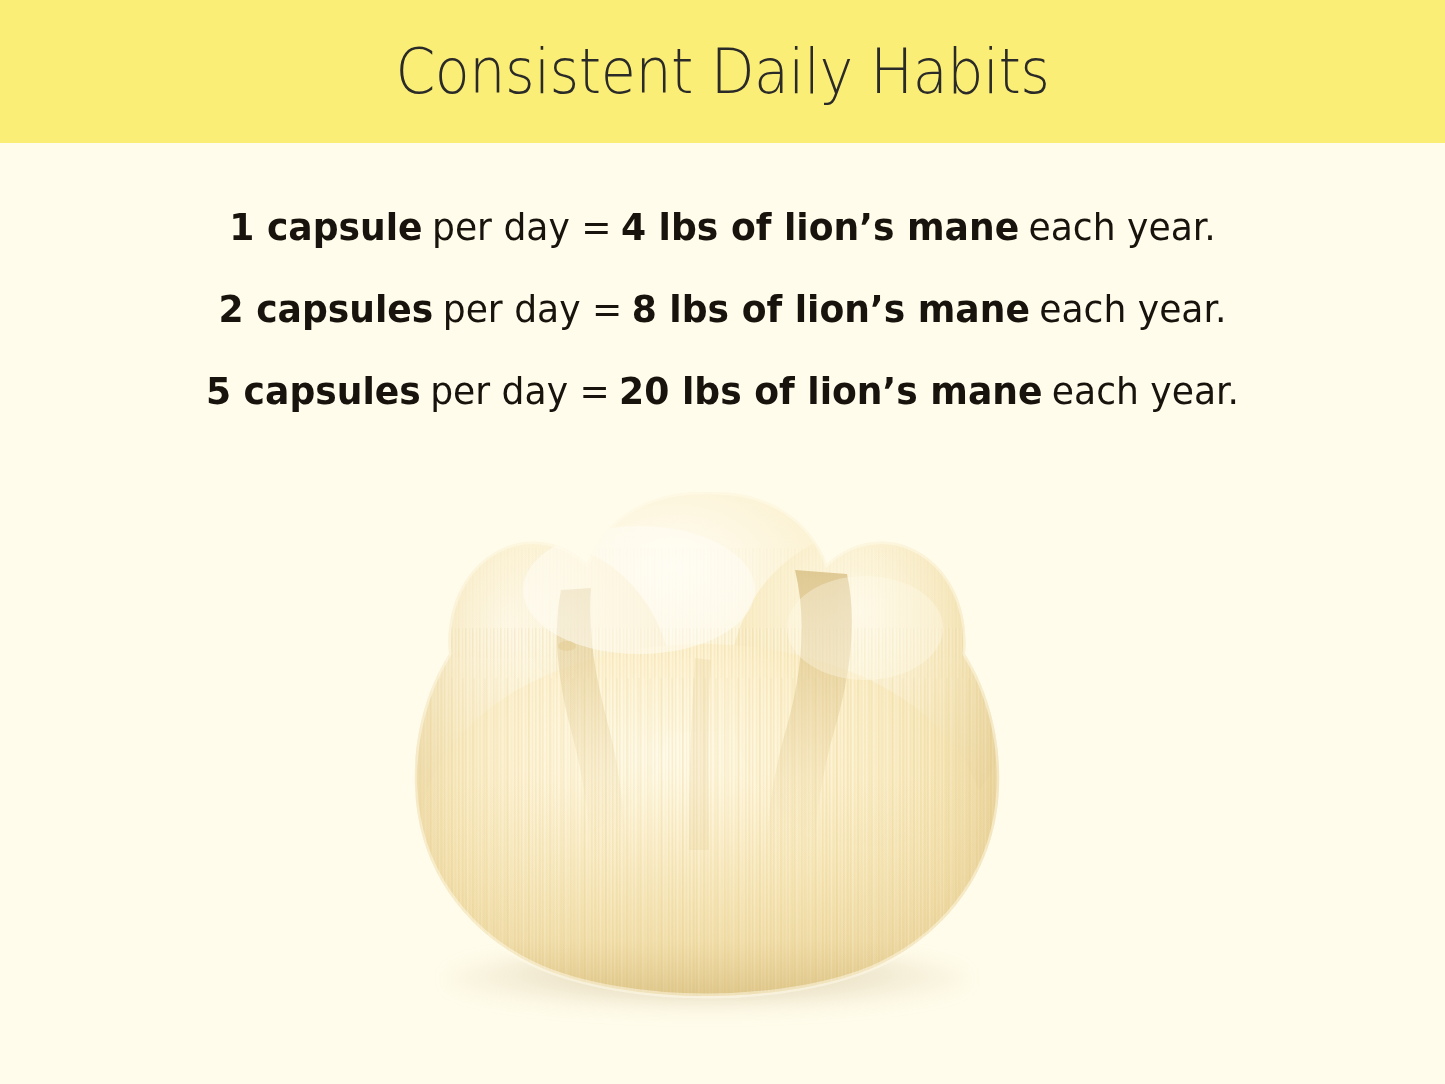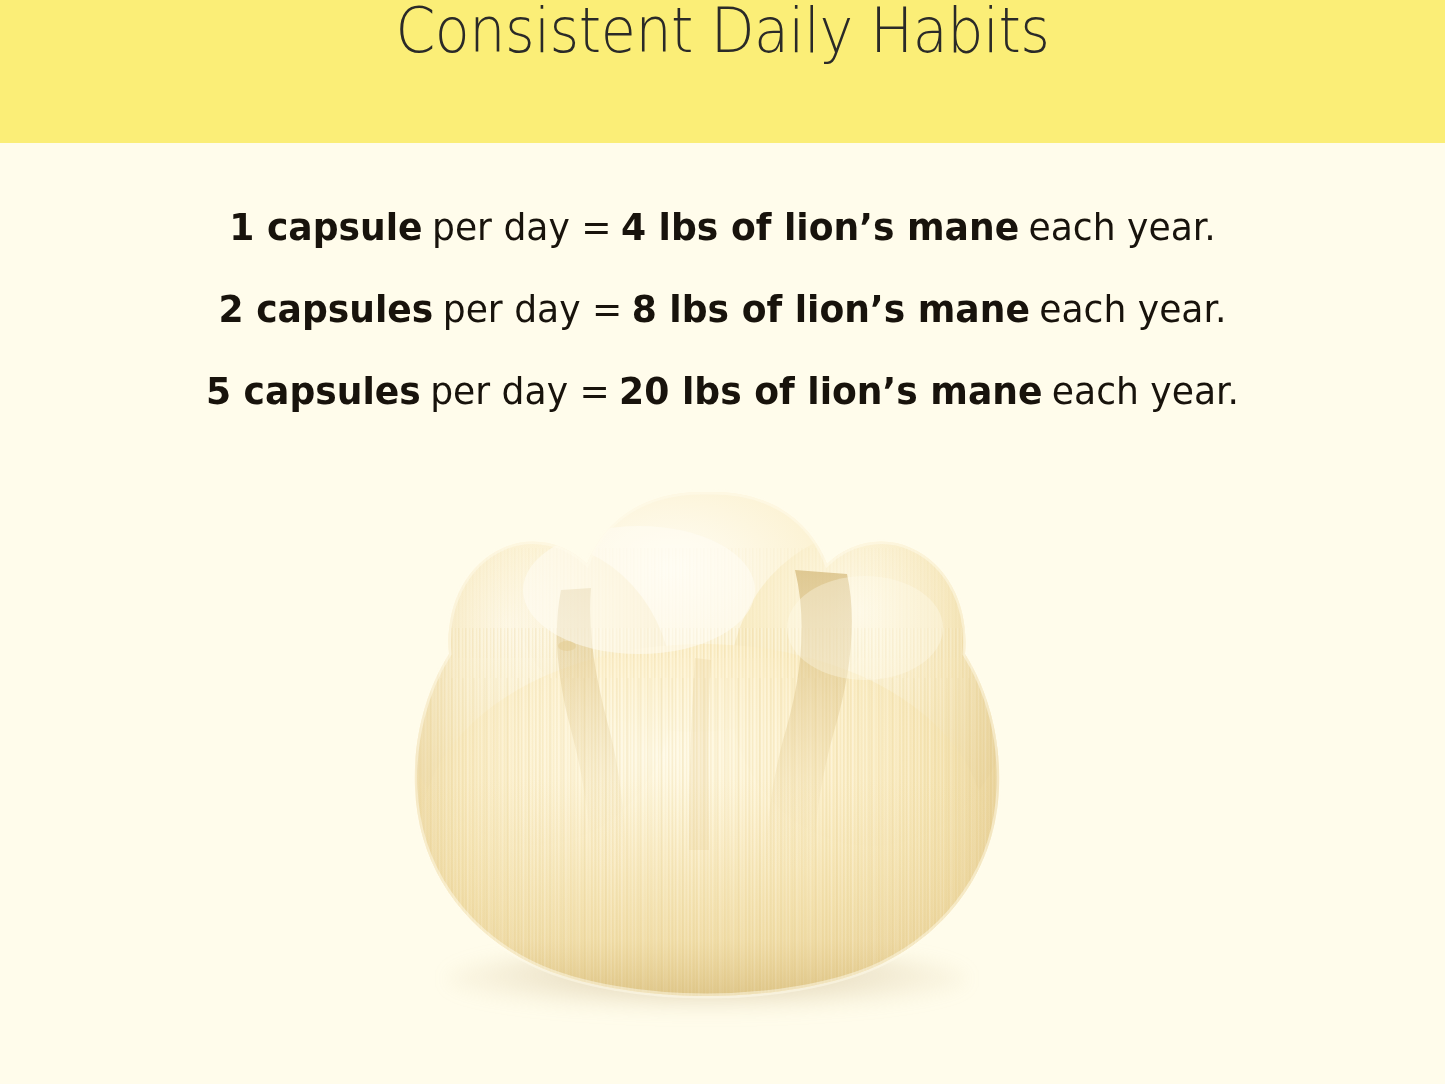--- a/index.html
+++ b/index.html
@@ -23,20 +23,21 @@
 
   
   .header-band {
     position: absolute;
     left: 0;
     top: 0;
     width: 1445px;
     height: 143px;
     background: #FBEE77;
     display: flex;
+    align-items: center;
     justify-content: center;
   }
   .header-title {
     font-family: "DejaVu Sans", sans-serif;
     font-size: 62px;
     font-weight: 300;
     letter-spacing: -0.5px;
     color: #2A2A28;
     line-height: 1;
     white-space: nowrap;

